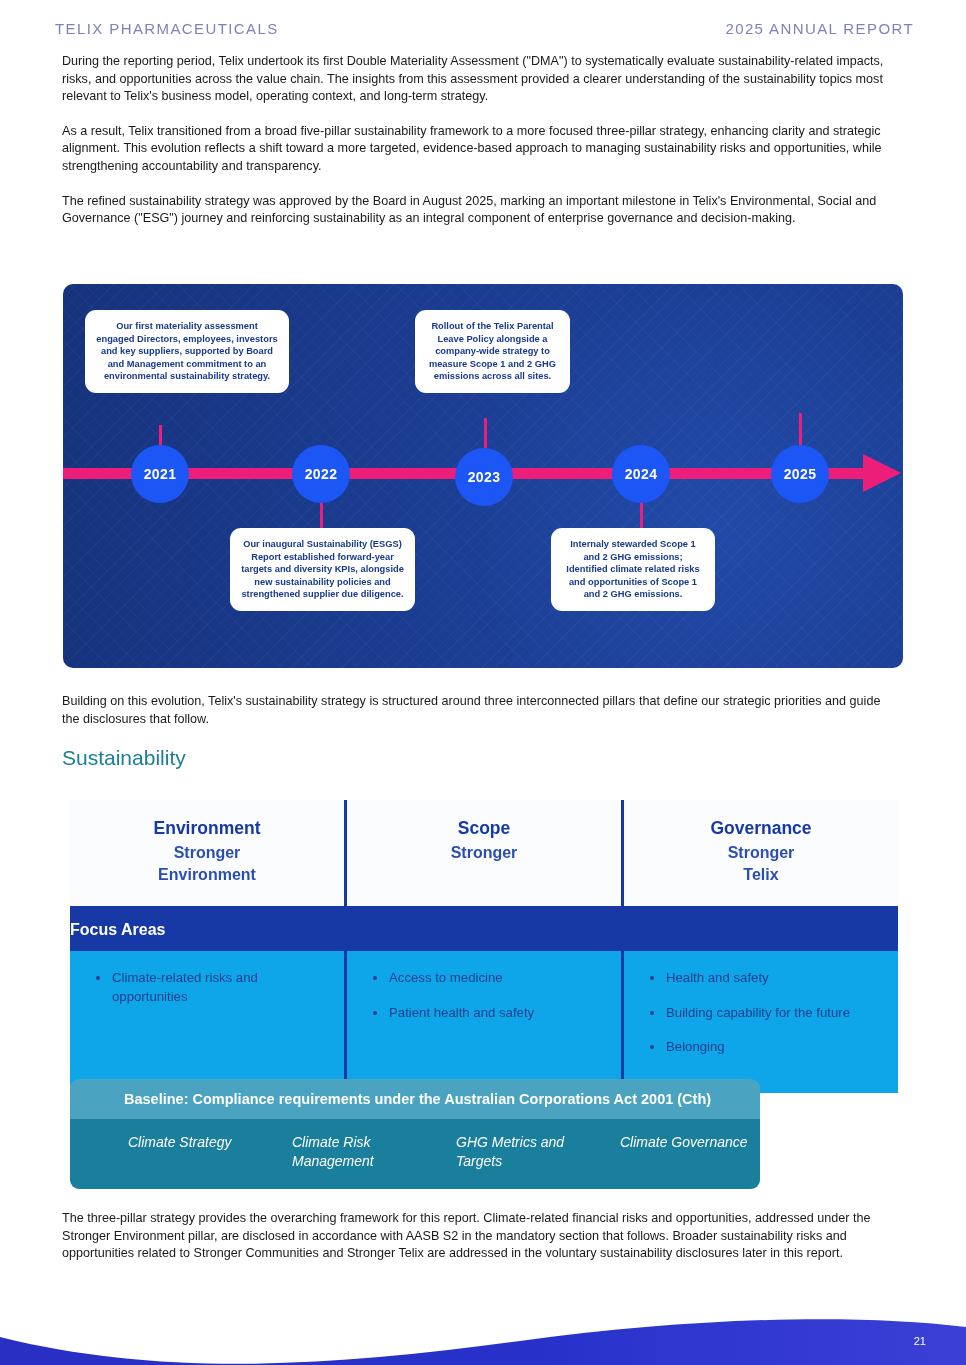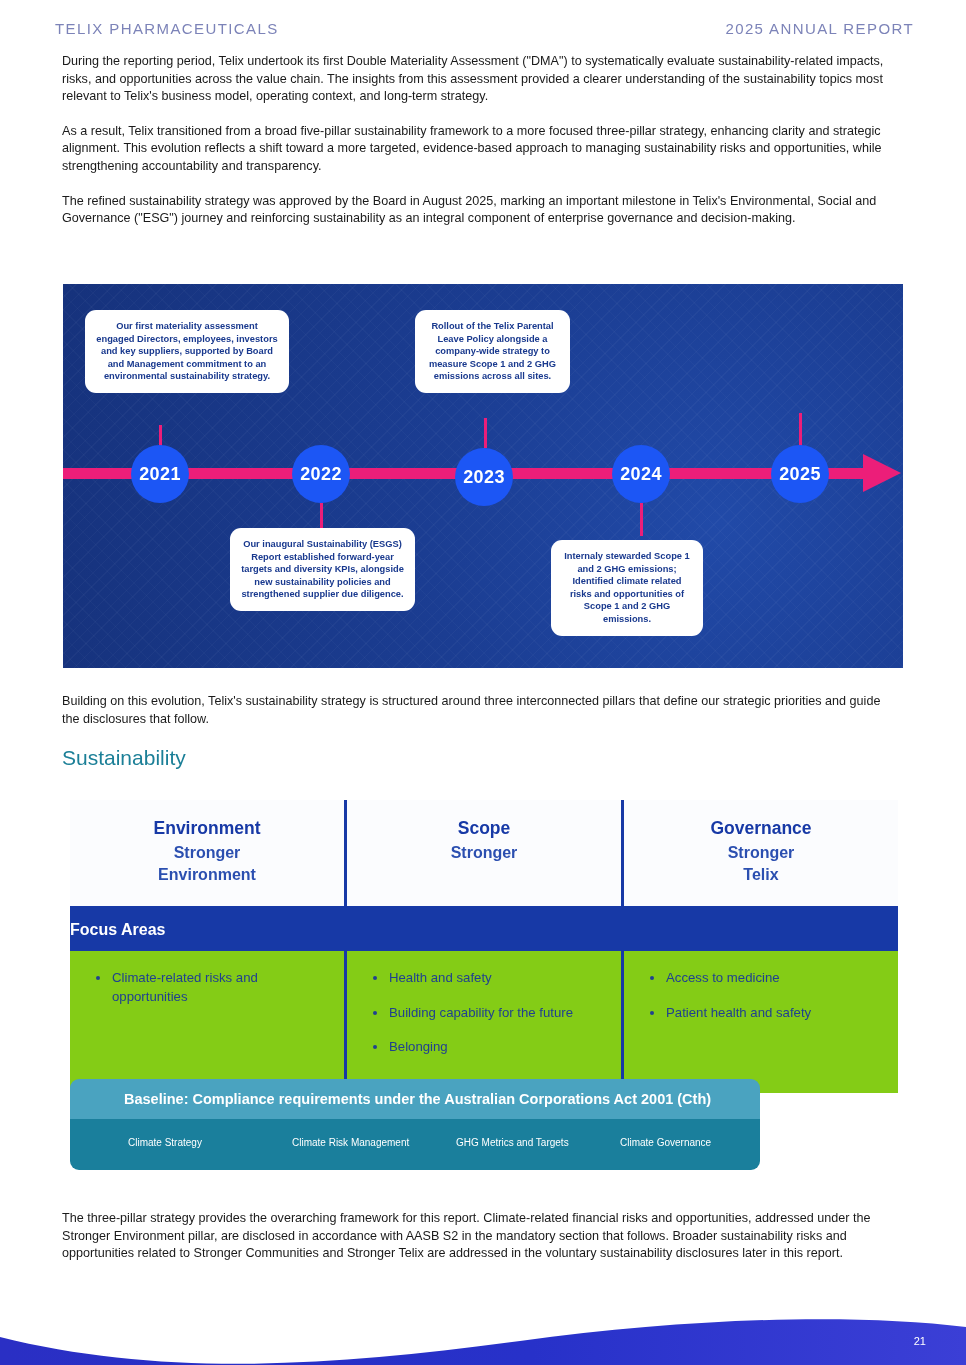--- a/index.html
+++ b/index.html
@@ -52,21 +52,21 @@
   }
   .para:last-child { margin-bottom: 0; }
 
   
   .timeline {
     position: absolute;
     top: 284px;
     left: 63px;
     width: 840px;
     height: 384px;
-    border-radius: 0;
+    border-radius: 10px;
     overflow: hidden;
     background:
       repeating-linear-gradient(135deg, rgba(255,255,255,0.030) 0 1px, rgba(255,255,255,0) 1px 9px),
       repeating-linear-gradient(45deg, rgba(255,255,255,0.022) 0 1px, rgba(255,255,255,0) 1px 11px),
       radial-gradient(circle at 78% 62%, #214aa8 0%, #1b3d92 42%, #16327c 100%);
   }
 
   .tl-axis {
     position: absolute;
     left: 0;
@@ -85,21 +85,21 @@
     border-left: 38px solid #ec1e79;
   }
 
   .tl-node {
     position: absolute;
     width: 58px;
     height: 58px;
     border-radius: 50%;
     background: #1c56f5;
     color: #ffffff;
-    font-size: 18px;
+    font-size: 14px;
     font-weight: bold;
     display: flex;
     align-items: center;
     justify-content: center;
     top: 161px;
     letter-spacing: 0.4px;
   }
 
   .tl-stem {
     position: absolute;
@@ -164,21 +164,21 @@
     background: #1739a6;
     color: #ffffff;
     text-align: left;
     font-size: 16px;
     font-weight: bold;
     padding: 11px 0 12px;
   }
 
   .pillar-body {
     display: flex;
-    background: #84cc16;
+    background: #0ea5e9;
     min-height: 142px;
   }
   .pillar-body-cell {
     flex: 1;
     padding: 18px 20px 14px 26px;
   }
   .pillar-body-cell + .pillar-body-cell { border-left: 3px solid #1739a6; }
   .pillar-body-cell ul { list-style: none; }
   .pillar-body-cell li {
     position: relative;
@@ -215,23 +215,24 @@
     padding: 12px 0 12px 54px;
   }
   .baseline-items {
     background: #1a7f9c;
     display: flex;
     padding: 14px 0 18px;
   }
   .baseline-item {
     flex: 1;
     color: #ffffff;
-    font-size: 10px;
+    font-size: 14px;
     line-height: 19px;
     padding-left: 24px;
+    font-style: italic;
   }
   .baseline-item:first-child { padding-left: 58px; }
 
   
   .footer-wave {
     position: absolute;
     left: 0;
     bottom: 0;
     width: 966px;
     height: 80px;
@@ -286,21 +287,21 @@
     </div>
     <div class="tl-stem" style="left:421px; top:134px; height:30px;"></div>
     <div class="tl-node" style="left:392px; top:164px;">
       <span>2023</span>
     </div>
 
     <div class="tl-node" style="left:549px;">
       <span>2024</span>
     </div>
     <div class="tl-stem" style="left:577px; top:219px; height:33px;"></div>
-    <div class="tl-card" style="left:488px; top:256px; width:152px;">
+    <div class="tl-card" style="left:488px; top:244px; width:164px;">
       <span>Internaly stewarded Scope 1 and 2 GHG emissions; Identified climate related risks and opportunities of Scope 1 and 2 GHG emissions.</span>
     </div>
 
     <div class="tl-stem" style="left:736px; top:129px; height:34px;"></div>
     <div class="tl-node" style="left:708px;">
       <span>2025</span>
     </div>
   </div>
 
   <div class="content" style="top:693px;">
@@ -331,29 +332,29 @@
     <div class="focus-bar">Focus Areas</div>
 
     <div class="pillar-body">
       <div class="pillar-body-cell">
         <ul>
           <li>Climate-related risks and opportunities</li>
         </ul>
       </div>
       <div class="pillar-body-cell">
         <ul>
+          <li>Access to medicine</li>
+          <li>Patient health and safety</li>
+        </ul>
+      </div>
+      <div class="pillar-body-cell">
+        <ul>
           <li>Health and safety</li>
           <li>Building capability for the future</li>
           <li>Belonging</li>
-        </ul>
-      </div>
-      <div class="pillar-body-cell">
-        <ul>
-          <li>Access to medicine</li>
-          <li>Patient health and safety</li>
         </ul>
       </div>
     </div>
   </div>
 
   <div class="baseline">
     <div class="baseline-title">Baseline: Compliance requirements under the Australian Corporations Act 2001 (Cth)</div>
     <div class="baseline-items">
       <div class="baseline-item">Climate Strategy</div>
       <div class="baseline-item">Climate Risk Management</div>

